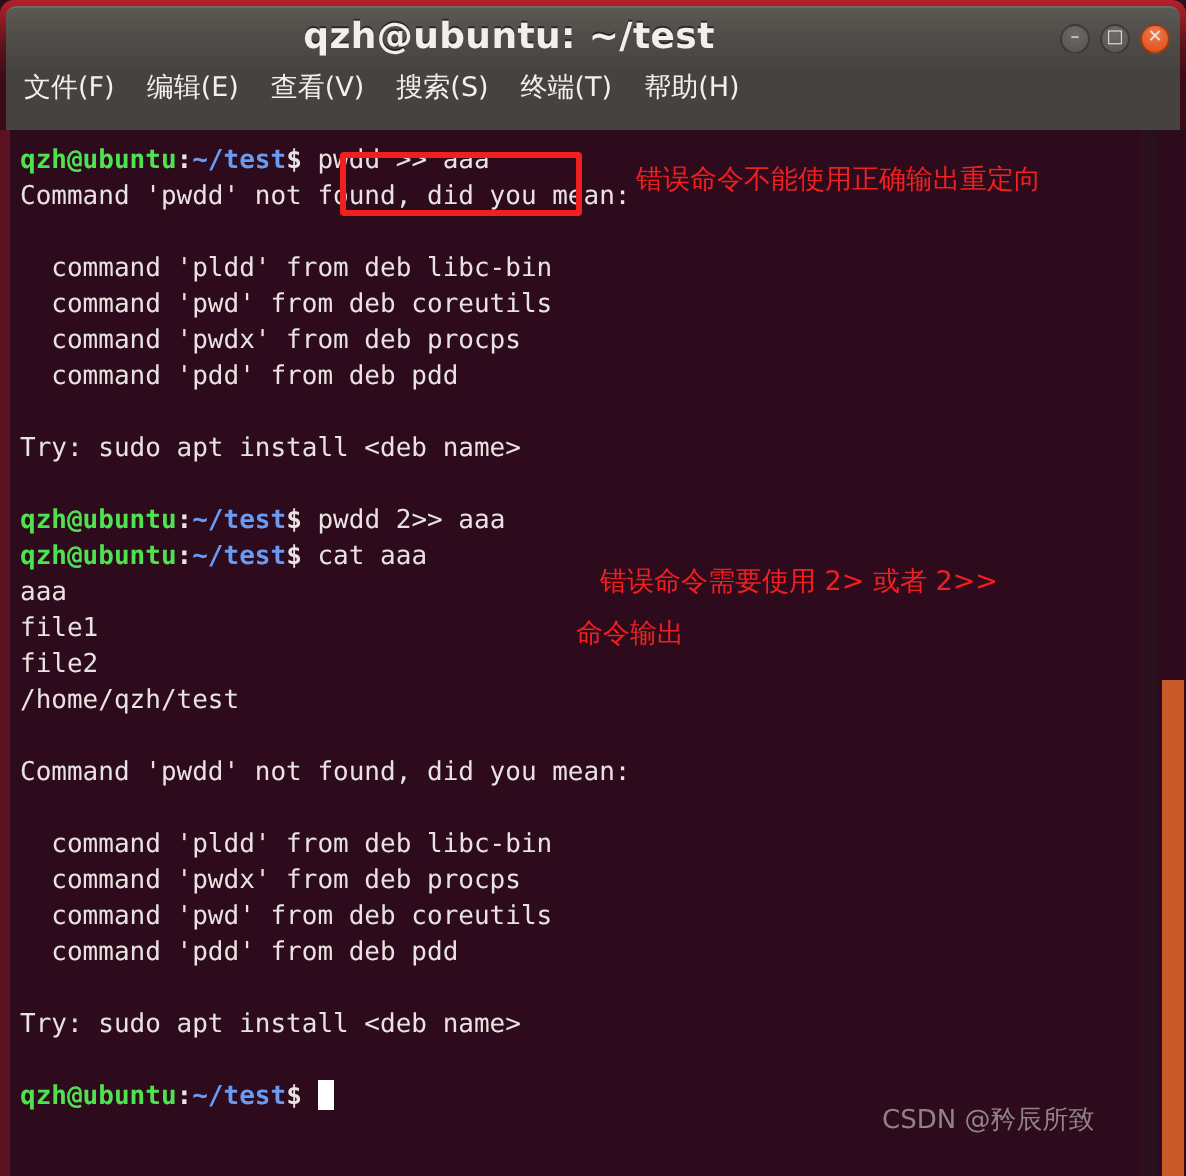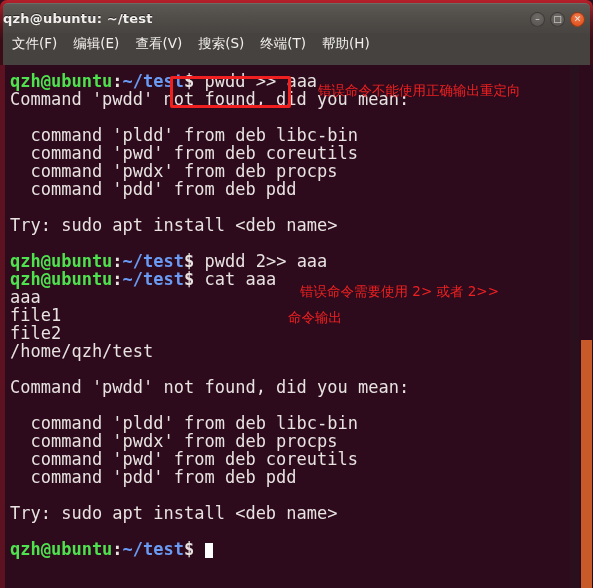--- a/index.html
+++ b/index.html
@@ -28,24 +28,24 @@
     width: 587px; height: 30px;
     background: linear-gradient(180deg, #5c5955 0%, #514e4a 45%, #474441 100%);
     border-radius: 5px 5px 0 0;
     border-top: 1px solid #6e6a65;
   }
   #title-text {
     position: absolute;
     left: 0; top: 0;
     width: 503px; height: 30px;
     line-height: 30px;
-    text-align: left;
+    text-align: center;
     color: #f2f0ee;
     font-family: "DejaVu Sans", sans-serif;
-    font-size: 13px;
+    font-size: 18px;
     font-weight: bold;
     letter-spacing: 0.2px;
     text-shadow: 0 -1px 0 rgba(0,0,0,.5);
   }
   .winbtn {
     position: absolute;
     top: 8px;
     width: 15px; height: 15px;
     border-radius: 50%;
     border: 1px solid rgba(0,0,0,.35);
@@ -97,21 +97,21 @@
     width: 5px; height: 523px;
     background: #5c1220;
   }
   #term {
     position: absolute;
     left: 5px; top: 0;
     width: 565px; height: 523px;
     background: #2d0b1d;
     padding: 7px 0 0 5px;
     font-family: "DejaVu Sans Mono", monospace;
-    font-size: 17px;
+    font-size: 13px;
     line-height: 18px;
     color: #e8e3e0;
     white-space: pre;
   }
   .line { height: 18px; white-space: pre; position: relative; }
   .user { color: #4ee24e; font-weight: bold; }
   .colon { color: #e8e3e0; font-weight: bold; }
   .path { color: #6a9bf4; font-weight: bold; }
   .dollar { color: #e8e3e0; font-weight: bold; }
   .out { color: #e8e3e0; }
@@ -205,14 +205,15 @@
   <div id="scrollbar-track">
     <div id="scrollbar-thumb" style="background: rgb(200, 90, 42);"></div>
   </div>
 
   <div id="redbox" style="border-color: rgb(240, 32, 32);"></div>
 
   <div class="annot" id="annot1" style="color: rgb(240, 32, 32);">错误命令不能使用正确输出重定向</div>
   <div class="annot" id="annot2" style="color: rgb(240, 32, 32); margin-left: 12px;">错误命令需要使用 2&gt; 或者 2&gt;&gt;</div>
   <div class="annot" id="annot3" style="color: rgb(240, 32, 32);">命令输出</div>
 
+  <div id="watermark">CSDN @矜辰所致</div>
 
 </div>
 
 </body></html>

